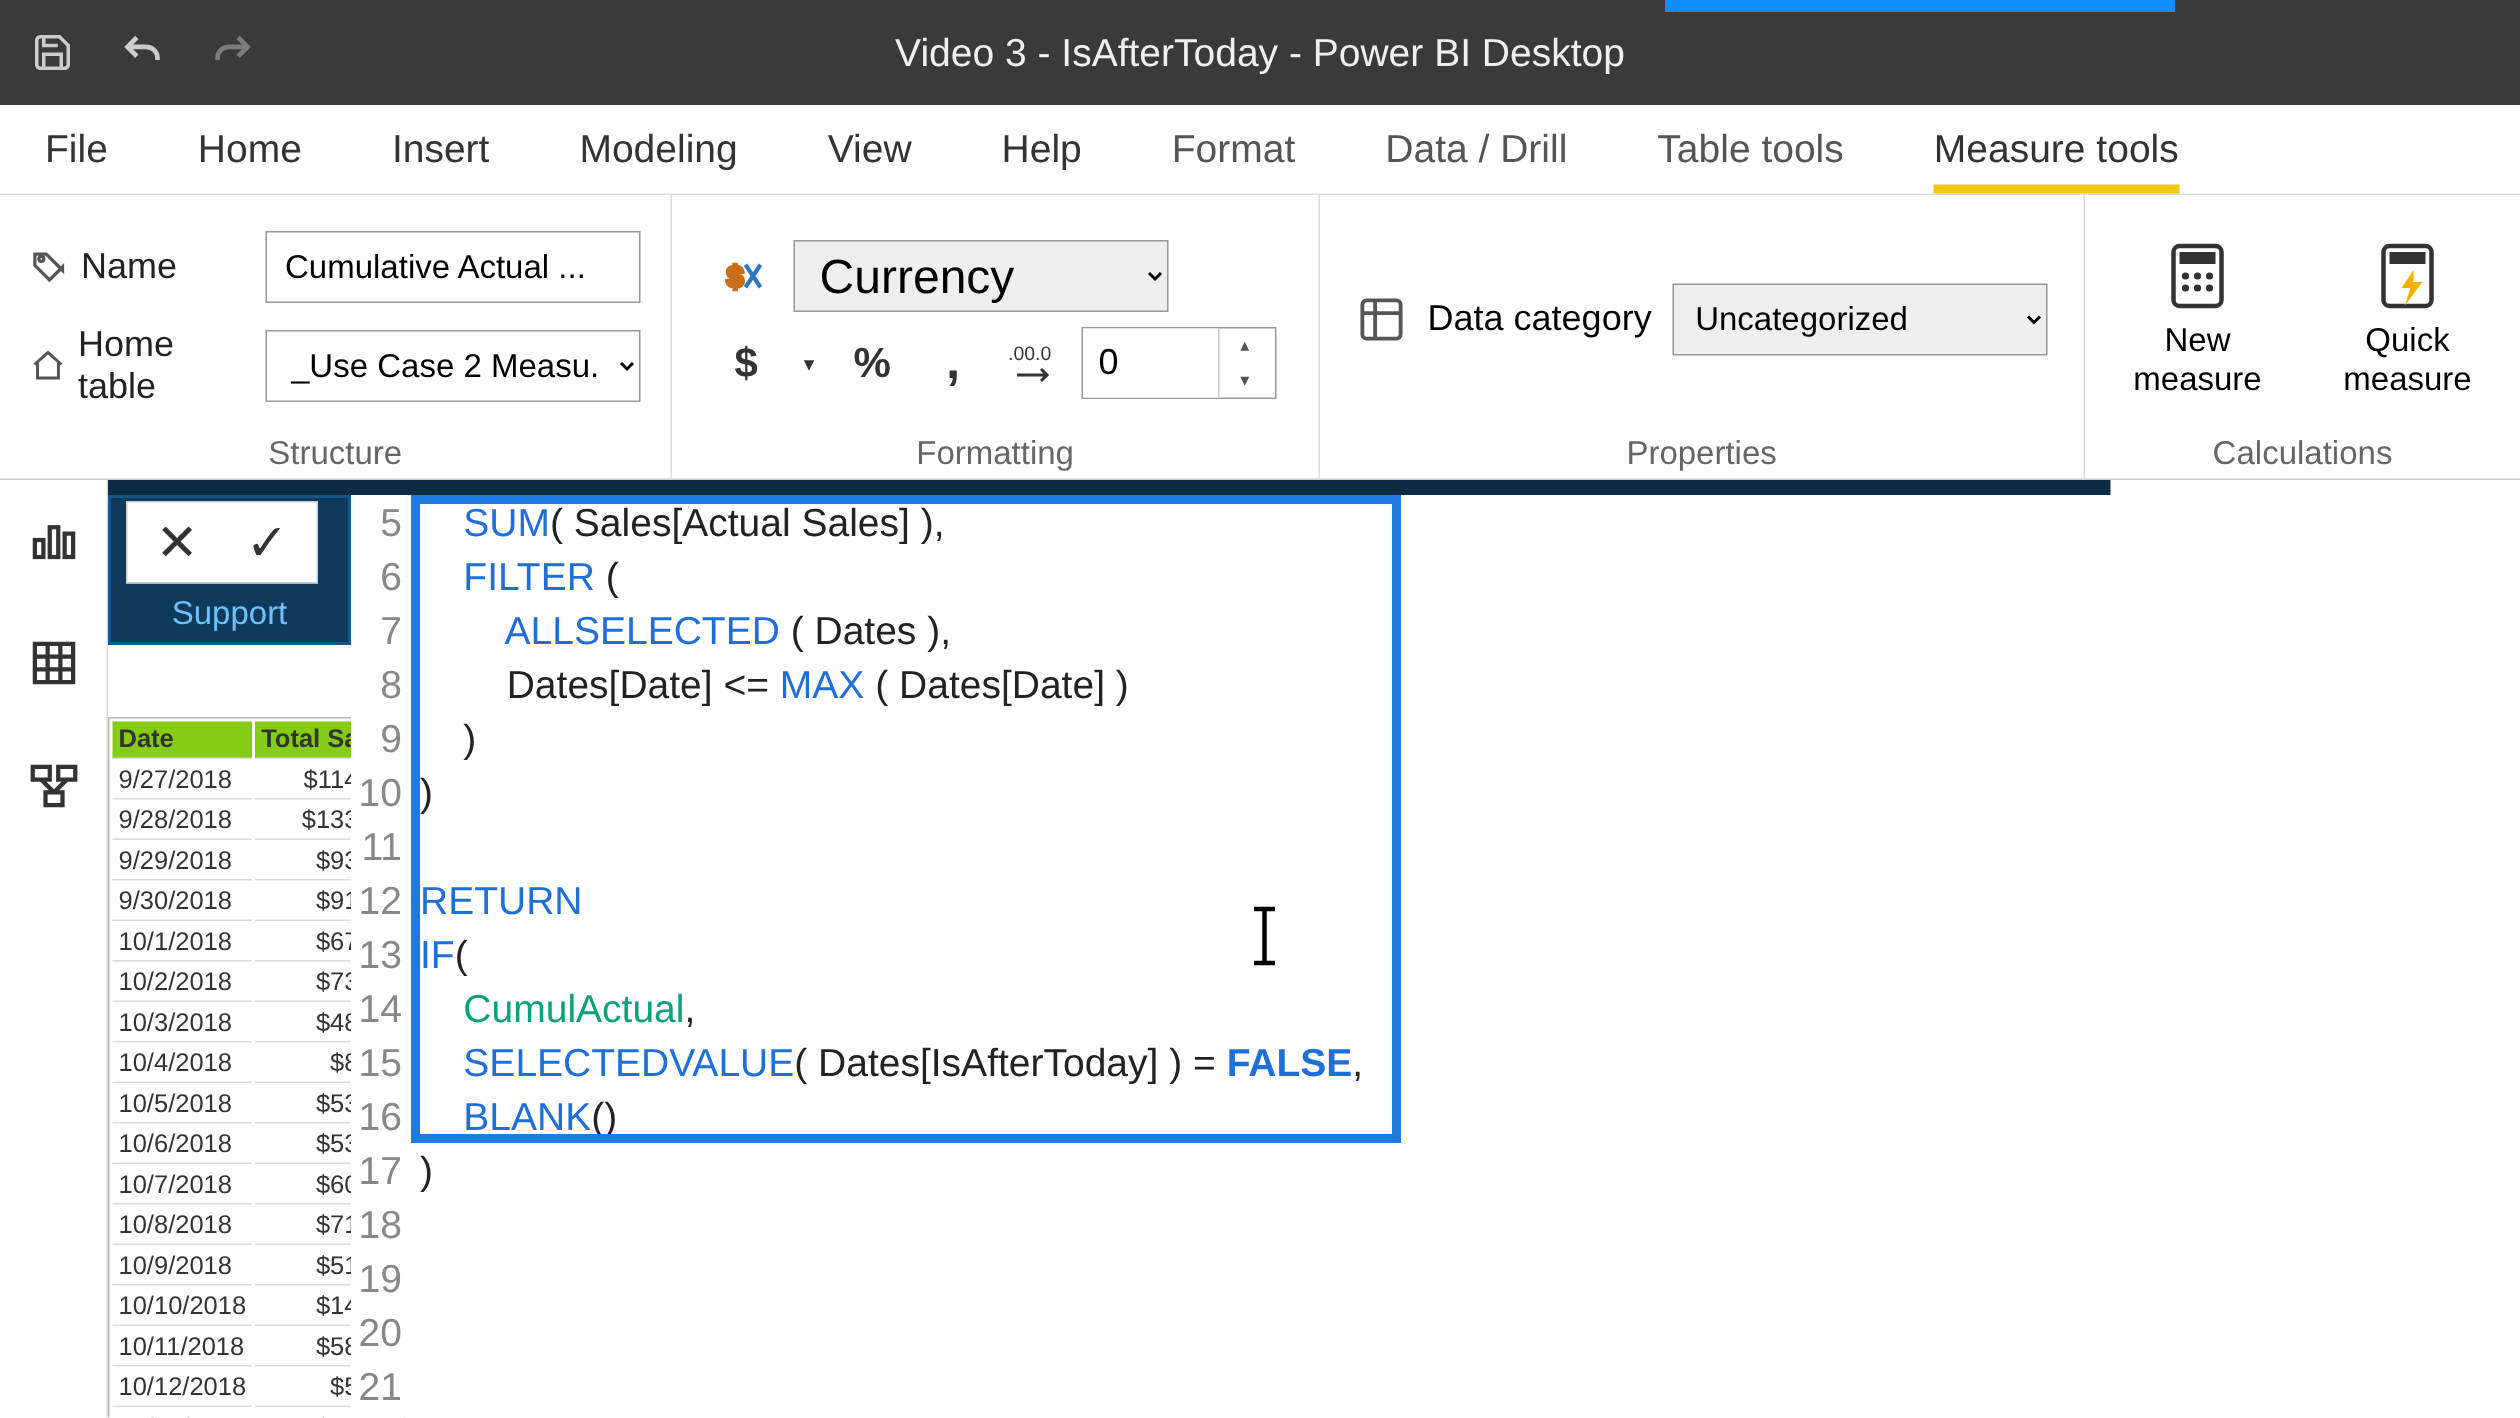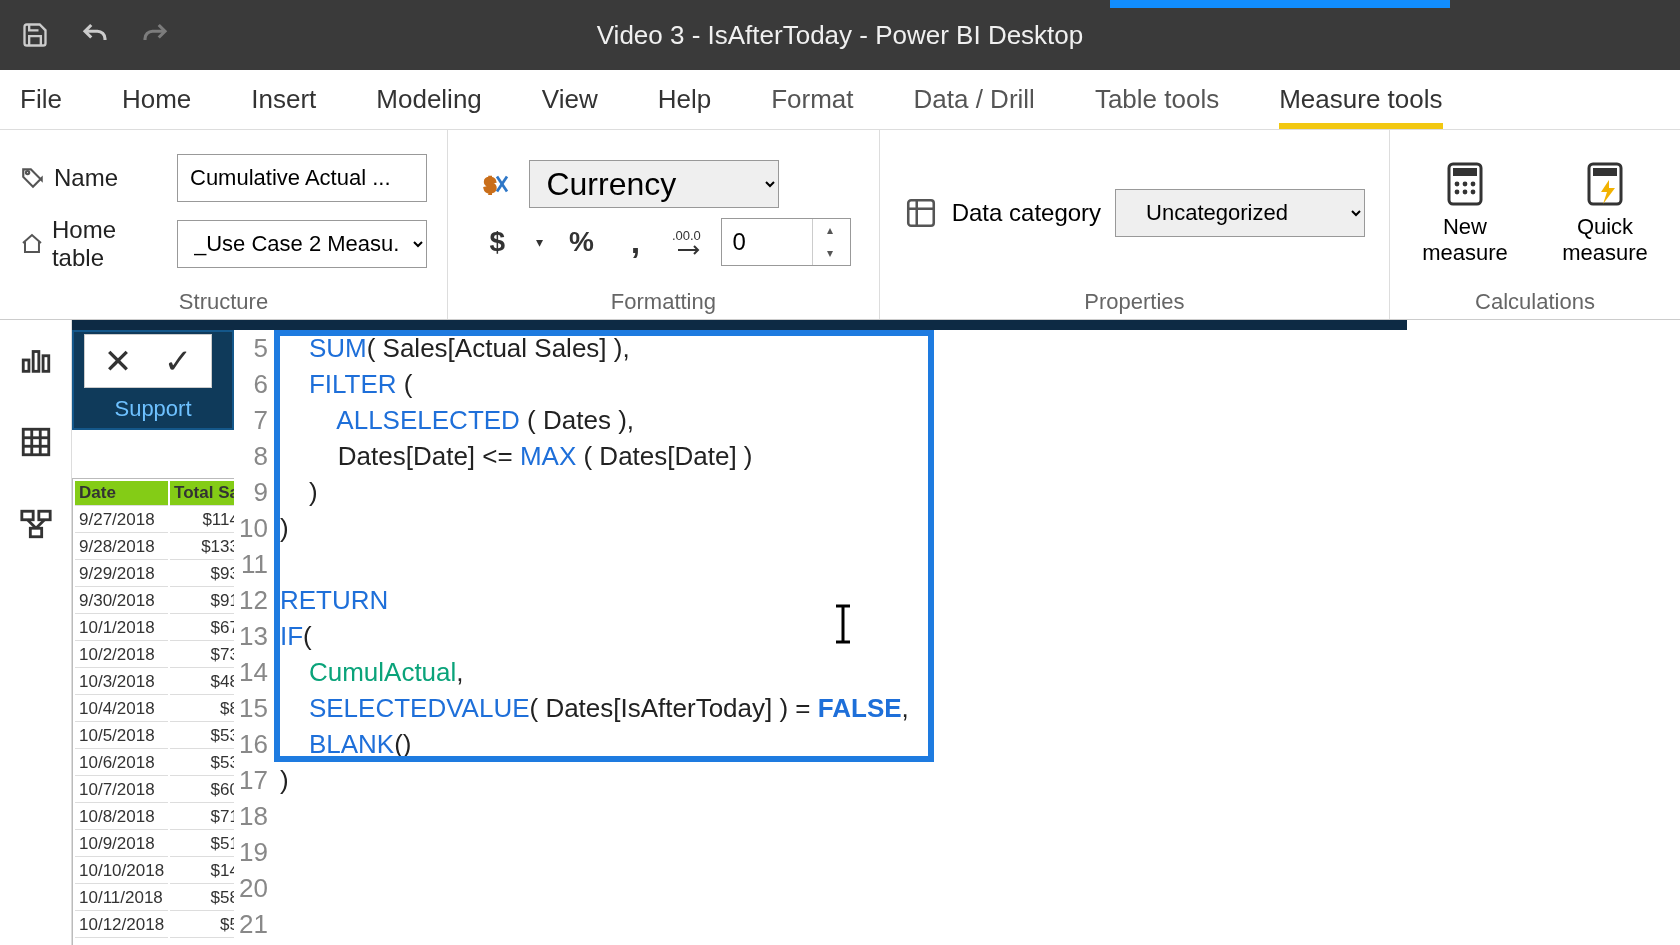--- a/index.html
+++ b/index.html
@@ -6,21 +6,21 @@
   html, body { width: 1680px; height: 945px; overflow: hidden; background: #fff; }
 
   
   .titlebar { height: 70px; background: #3a3a3a; display: flex; align-items: center; padding: 0 20px; position: relative; }
   .titlebar .qat { display: flex; gap: 30px; align-items: center; }
   .titlebar .qat .icon { color: #ccc; width: 30px; height: 30px; display: flex; align-items: center; justify-content: center; }
   .titlebar .title { position: absolute; left: 50%; transform: translateX(-50%); color: #f0f0f0; font-size: 26px; font-weight: 400; }
   .titlebar .accent-bar { position: absolute; top: 0; right: 230px; width: 340px; height: 8px; background: #118dff; }
 
   
-  .ribbon-tabs { height: 60px; display: flex; align-items: center; padding: 0 20px; gap: 60px; font-size: 26px; border-bottom: 1px solid #ddd; }
+  .ribbon-tabs { height: 60px; display: flex; align-items: center; padding: 0 30px; gap: 60px; font-size: 26px; border-bottom: 1px solid #ddd; }
   .ribbon-tabs .tab { color: #333; cursor: pointer; height: 100%; display: flex; align-items: center; }
   .ribbon-tabs .tab.ctx { color: #555; }
   .ribbon-tabs .tab.active { color: #333; font-weight: 500; border-bottom: 6px solid #f2c811; padding-top:6px; }
 
   
   .ribbon { display: flex; border-bottom: 1px solid #ccc; height: 190px; }
   .group { border-right: 1px solid #ddd; padding: 10px 20px 4px 20px; display: flex; flex-direction: column; justify-content: space-between; align-items: center; }
   .group-label { text-align: center; color: #666; font-size: 22px; padding-top: 4px; }
   .group-content { display: flex; align-items: center; gap: 12px; flex: 1; }
 
@@ -39,21 +39,21 @@
   .fmt-btn { width: 44px; height: 44px; border: 1px solid transparent; display:flex; align-items:center; justify-content:center; font-size:28px; color:#333; }
   .fmt-spinner { width: 130px; height: 48px; border:1px solid #999; display:flex; }
   .fmt-spinner input { border:none; width: 90px; font-size:24px; padding:0 10px; }
   .fmt-spinner .spin { width:34px; display:flex; flex-direction:column; }
   .fmt-spinner .spin div { flex:1; display:flex; align-items:center; justify-content:center; font-size:12px; color:#555; border-left:1px solid #ccc;}
   .fmt-icon { width:44px; height:44px; display:flex; align-items:center; justify-content:center; }
 
   
   .properties .row { display:flex; align-items:center; gap:14px; }
   .properties .row-label { font-size:24px; }
-  .properties select { height:48px; font-size:22px; padding:0 26px; border:1px solid #999; width:250px;}
+  .properties select { height:48px; font-size:22px; padding:0 10px; border:1px solid #999; width:250px;}
 
   
   .calculations .btns { display:flex; gap:30px; }
   .calc-btn { display:flex; flex-direction:column; align-items:center; gap:6px; width:110px; }
   .calc-btn .ic { width:48px; height:48px; }
   .calc-btn .lbl { font-size:22px; text-align:center; line-height:1.15; }
 
   
   .workarea { display:flex; height: calc(945px - 70px - 60px - 190px); }
 

